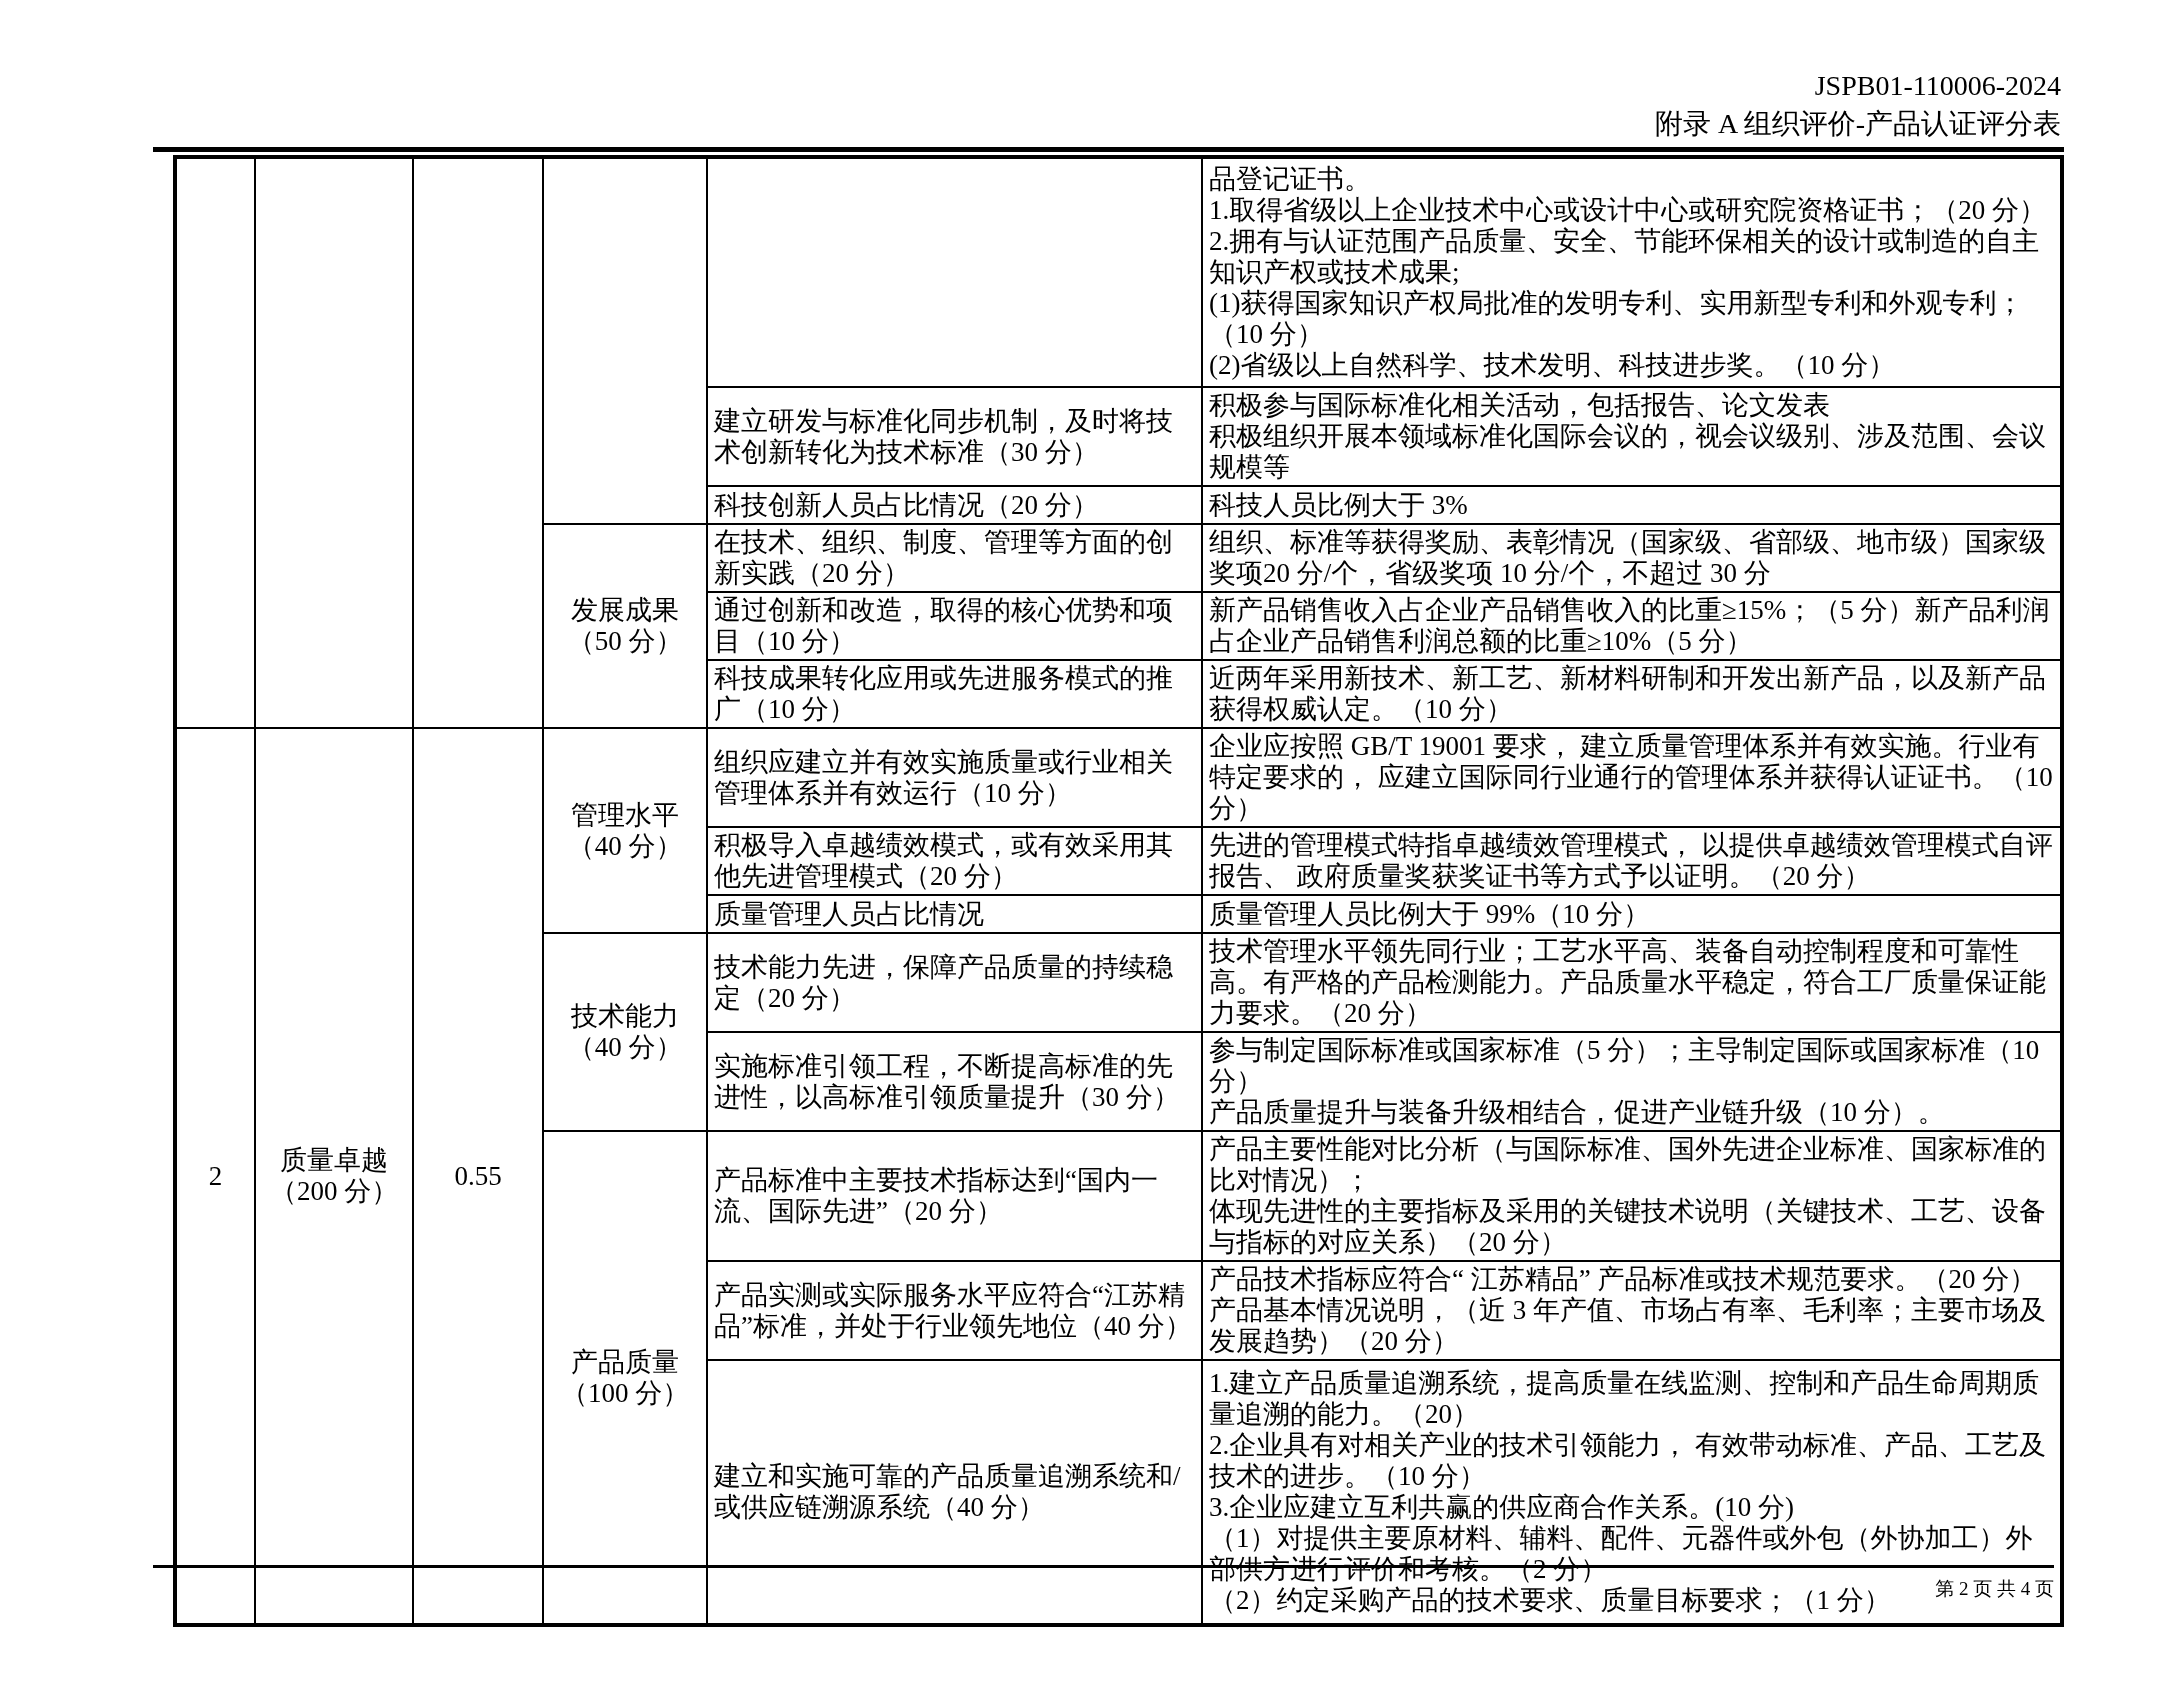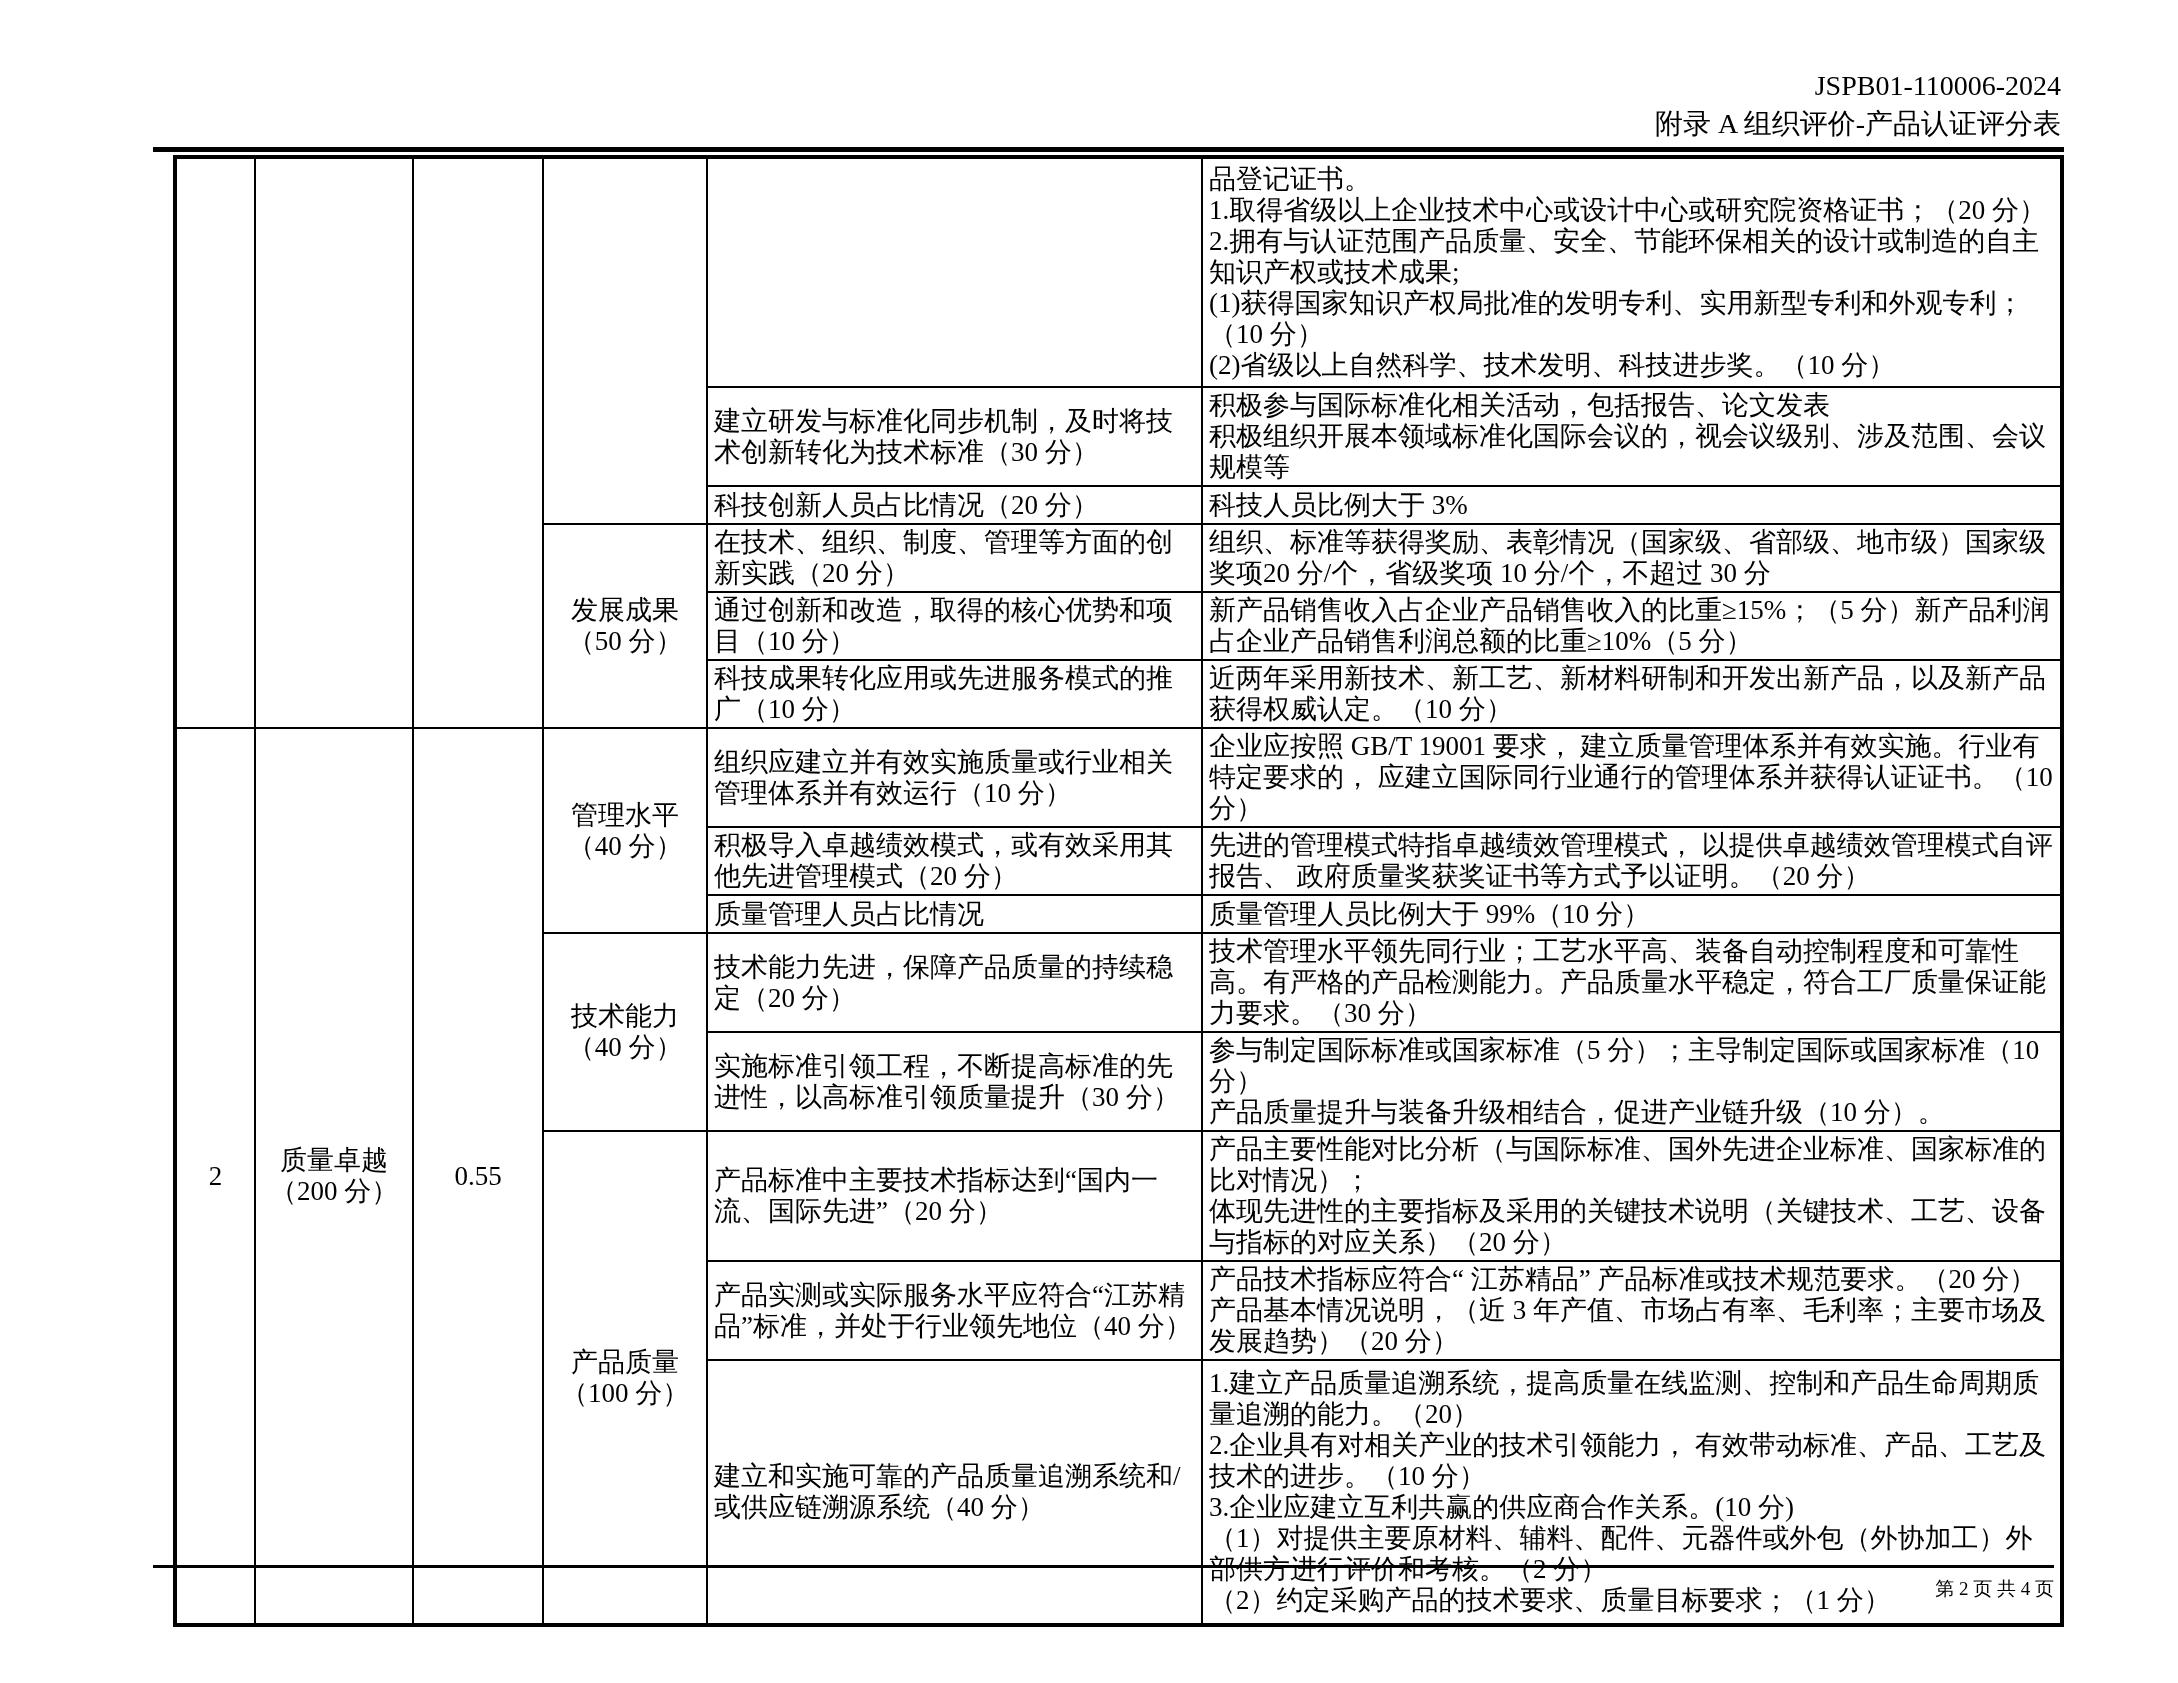--- a/index.html
+++ b/index.html
@@ -125,21 +125,21 @@
       <td class="crit pre">先进的管理模式特指卓越绩效管理模式， 以提供卓越绩效管理模式自评报告、 政府质量奖获奖证书等方式予以证明。（20 分）</td>
     </tr>
     <tr style="height:38px">
       <td class="content pre">质量管理人员占比情况</td>
       <td class="crit pre">质量管理人员比例大于 99%（10 分）</td>
     </tr>
     <tr style="height:96px">
       <td class="c pre" rowspan="2">技术能力
 （40 分）</td>
       <td class="content pre">技术能力先进，保障产品质量的持续稳定（20 分）</td>
-      <td class="crit pre">技术管理水平领先同行业；工艺水平高、装备自动控制程度和可靠性高。有严格的产品检测能力。产品质量水平稳定，符合工厂质量保证能力要求。（30 分）</td>
+      <td class="crit pre">技术管理水平领先同行业；工艺水平高、装备自动控制程度和可靠性高。有严格的产品检测能力。产品质量水平稳定，符合工厂质量保证能力要求。（20 分）</td>
     </tr>
     <tr style="height:69px">
       <td class="content pre">实施标准引领工程，不断提高标准的先进性，以高标准引领质量提升（30 分）</td>
       <td class="crit pre">参与制定国际标准或国家标准（5 分）；主导制定国际或国家标准（10 分）
 产品质量提升与装备升级相结合，促进产业链升级（10 分）。</td>
     </tr>
     <tr style="height:127px">
       <td class="c pre" rowspan="3">产品质量
 （100 分）</td>
       <td class="content pre">产品标准中主要技术指标达到“国内一流、国际先进”（20 分）</td>

